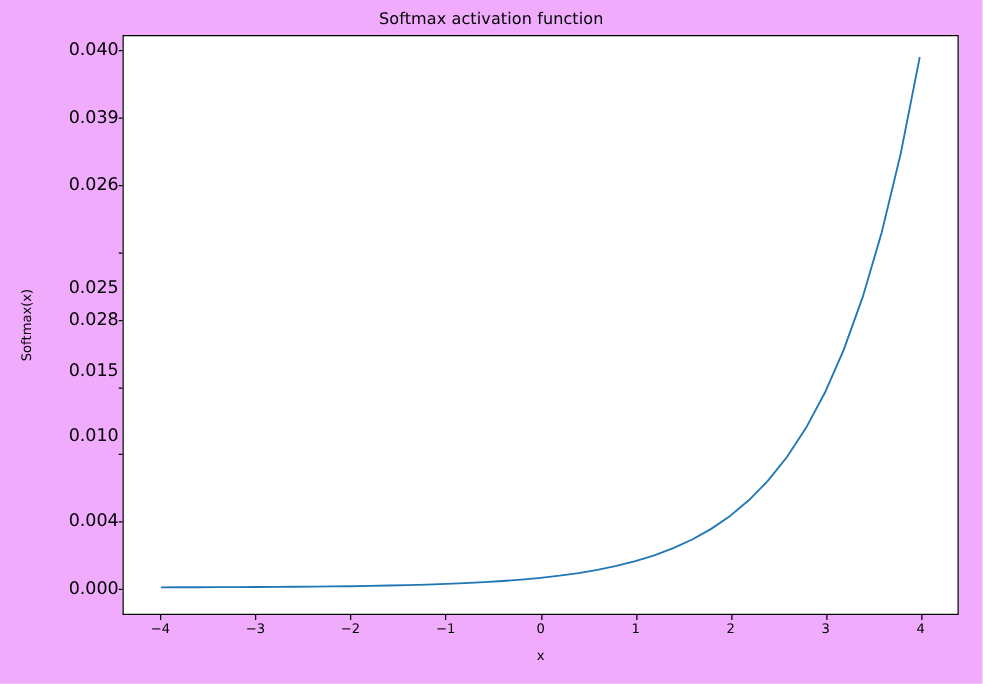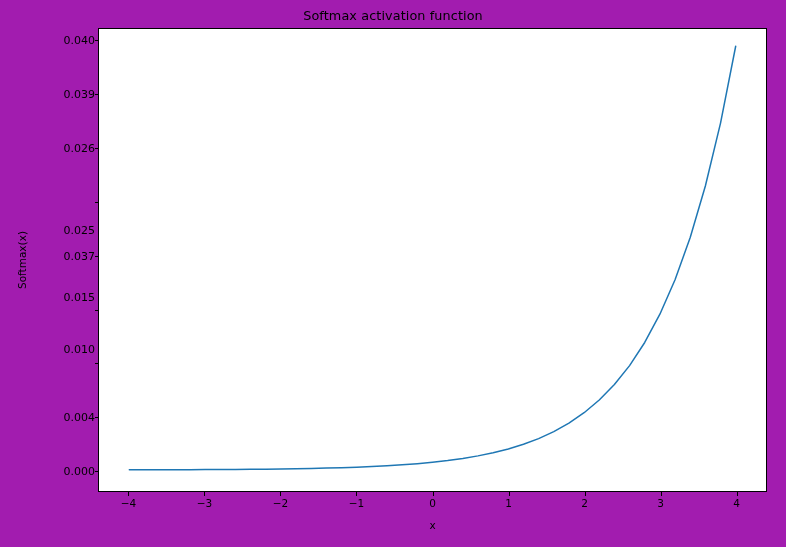--- a/index.html
+++ b/index.html
@@ -10,21 +10,21 @@
   body {
     width: 786px;
     height: 547px;
     font-family: "DejaVu Sans", sans-serif;
     overflow: hidden;
   }
   #figure {
     position: relative;
     width: 786px;
     height: 547px;
-    background: #a21caf;
+    background: #f0abfc;
   }
   #chart-title {
     position: absolute;
     left: 0;
     top: 8px;
     width: 786px;
     text-align: center;
     font-size: 12.8px;
     color: #000000;
     letter-spacing: 0.1px;
@@ -67,21 +67,21 @@
     position: absolute;
     top: 497px;
     font-size: 10.5px;
     color: #000000;
     transform: translateX(-50%);
     white-space: nowrap;
   }
   .tick-label-y {
     position: absolute;
     right: 691px;
-    font-size: 11px;
+    font-size: 14px;
     color: #000000;
     transform: translateY(-50%);
     white-space: nowrap;
     text-align: left;
   }
   
   #xlabel {
     position: absolute;
     left: 98px;
     width: 669px;
@@ -141,21 +141,21 @@
   <div id="ticks-y">
       <div class="tick-mark-y" style="top: 470.91px;"></div>
       <div class="tick-label-y" style="top: 470.91px;">0.000</div>
       <div class="tick-mark-y" style="top: 417.11px;"></div>
       <div class="tick-label-y" style="top: 417.11px;">0.004</div>
       <div class="tick-mark-y" style="top: 363.3px;"></div>
       <div class="tick-label-y" style="top: 349px;">0.010</div>
       <div class="tick-mark-y" style="top: 309.5px;"></div>
       <div class="tick-label-y" style="top: 297px;">0.015</div>
       <div class="tick-mark-y" style="top: 255.7px;"></div>
-      <div class="tick-label-y" style="top: 255.7px;">0.037</div>
+      <div class="tick-label-y" style="top: 255.7px;">0.028</div>
       <div class="tick-mark-y" style="top: 201.89px;"></div>
       <div class="tick-label-y" style="top: 201.89px; margin-top: 28px;">0.025</div>
       <div class="tick-mark-y" style="top: 148.09px;"></div>
       <div class="tick-label-y" style="top: 148.09px;">0.026</div>
       <div class="tick-mark-y" style="top: 94.29px;"></div>
       <div class="tick-label-y" style="top: 94.29px;">0.039</div>
       <div class="tick-mark-y" style="top: 40.48px;"></div>
       <div class="tick-label-y" style="top: 40.48px;">0.040</div>
     </div>
 

